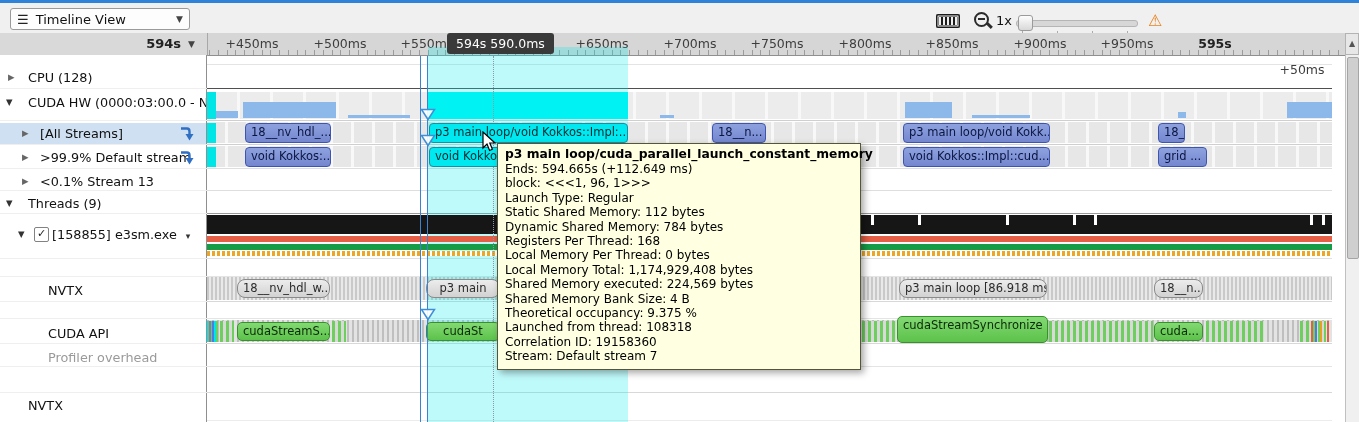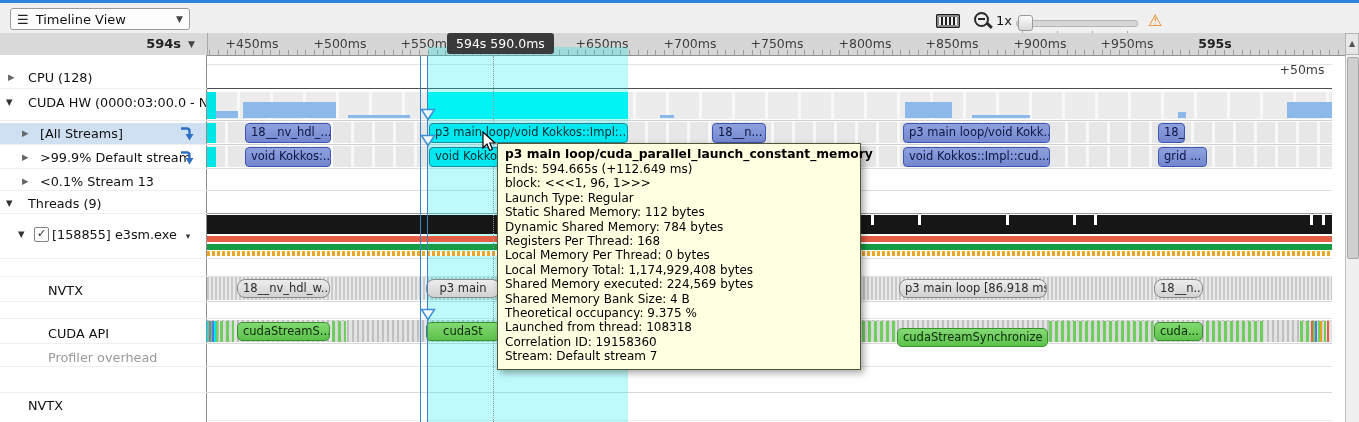--- a/index.html
+++ b/index.html
@@ -448,21 +448,21 @@
     <div class="bar blue" style="left: 245px; top: 147px; width: 86px; height: 20px;">void Kokkos:...</div>
     <div class="bar cyan" style="left: 429px; top: 147px; width: 72px; height: 20px;">void Kokkos:</div>
     <div class="bar blue" style="left: 903px; top: 147px; width: 147px; height: 20px;">void Kokkos::Impl::cud...</div>
     <div class="bar blue" style="left: 1158px; top: 147px; width: 49px; height: 20px;">grid ...</div>
     <div class="bar gray" style="left: 237px; top: 279px; width: 93px; height: 19px;">18__nv_hdl_w...</div>
     <div class="bar gray" style="left: 426px; top: 279px; width: 74px; height: 19px;">p3 main</div>
     <div class="bar gray" style="left: 899px; top: 279px; width: 148px; height: 19px;">p3 main loop [86.918 ms]</div>
     <div class="bar gray" style="left: 1154px; top: 279px; width: 49px; height: 19px;">18__n...</div>
     <div class="bar green" style="left: 237px; top: 322px; width: 93px; height: 19px;">cudaStreamS...</div>
     <div class="bar green" style="left: 426px; top: 322px; width: 74px; height: 19px;">cudaSt</div>
-    <div class="bar green" style="left: 897px; top: 328px; width: 151px; height: 19px;">cudaStreamSynchronize</div>
+    <div class="bar green" style="left: 897px; top: 316px; width: 151px; height: 27px;">cudaStreamSynchronize</div>
     <div class="bar green" style="left: 1154px; top: 322px; width: 49px; height: 19px;">cuda...</div>
     <div class="tri-marker" style="left: 420px; top: 108px;"><svg width="16" height="13">
         <polygon points="1.5,1.5 14.5,1.5 8,11.5" fill="rgba(255,255,255,0.9)" stroke="#3f8fd6" stroke-width="1.5"></polygon>
       </svg></div>
     <div class="tri-marker" style="left: 420px; top: 134px;"><svg width="16" height="13">
         <polygon points="1.5,1.5 14.5,1.5 8,11.5" fill="rgba(255,255,255,0.9)" stroke="#3f8fd6" stroke-width="1.5"></polygon>
       </svg></div>
     <div class="tri-marker" style="left: 420px; top: 308px;"><svg width="16" height="13">
         <polygon points="1.5,1.5 14.5,1.5 8,11.5" fill="rgba(255,255,255,0.9)" stroke="#3f8fd6" stroke-width="1.5"></polygon>
       </svg></div>

